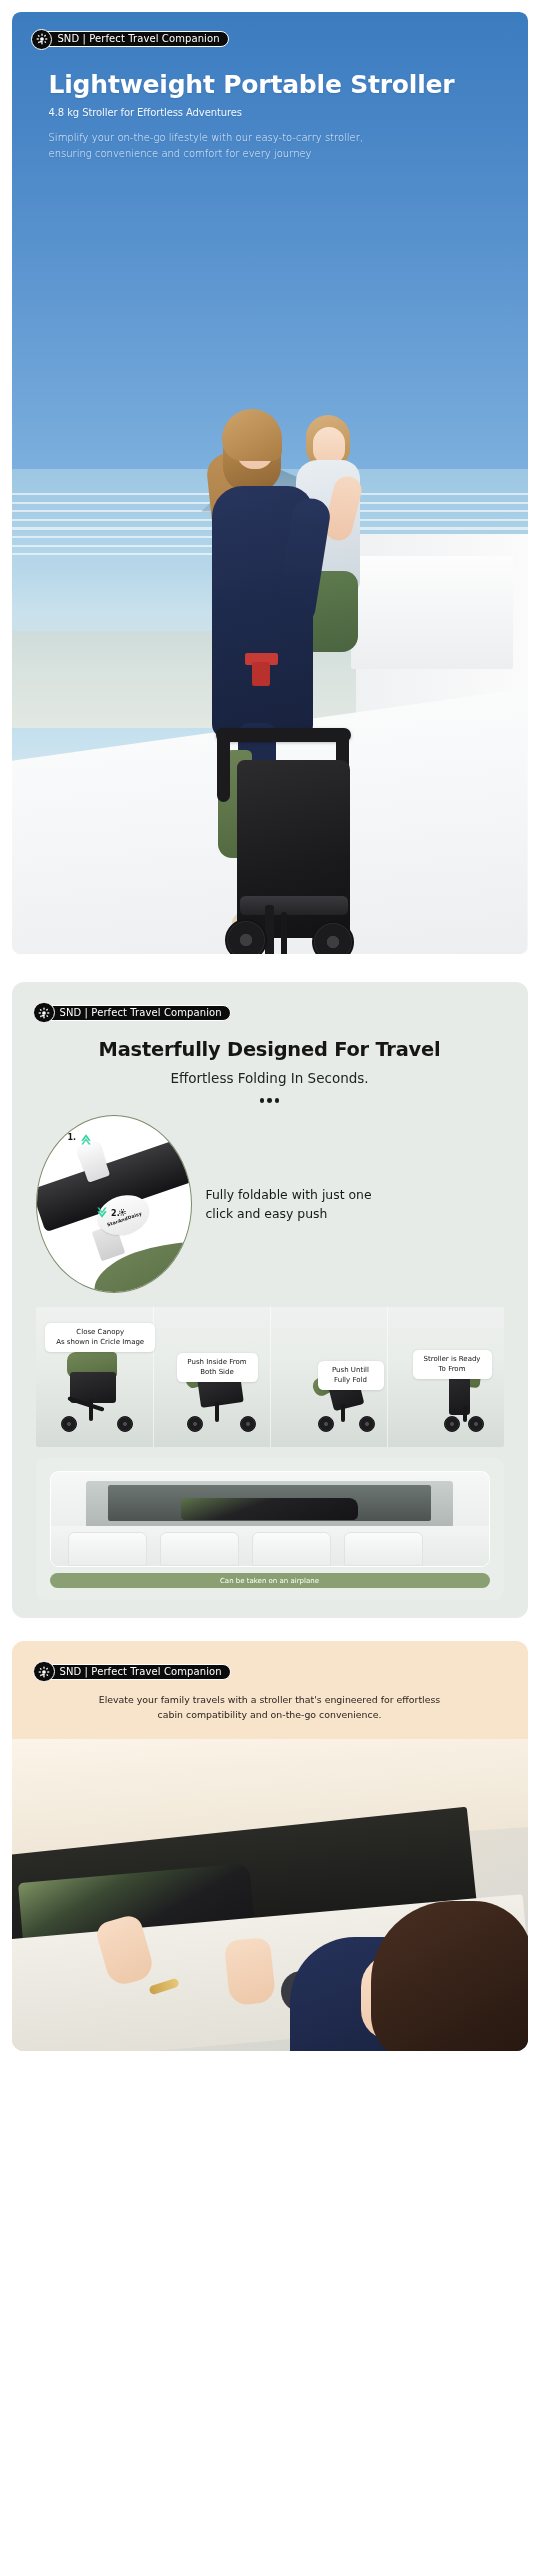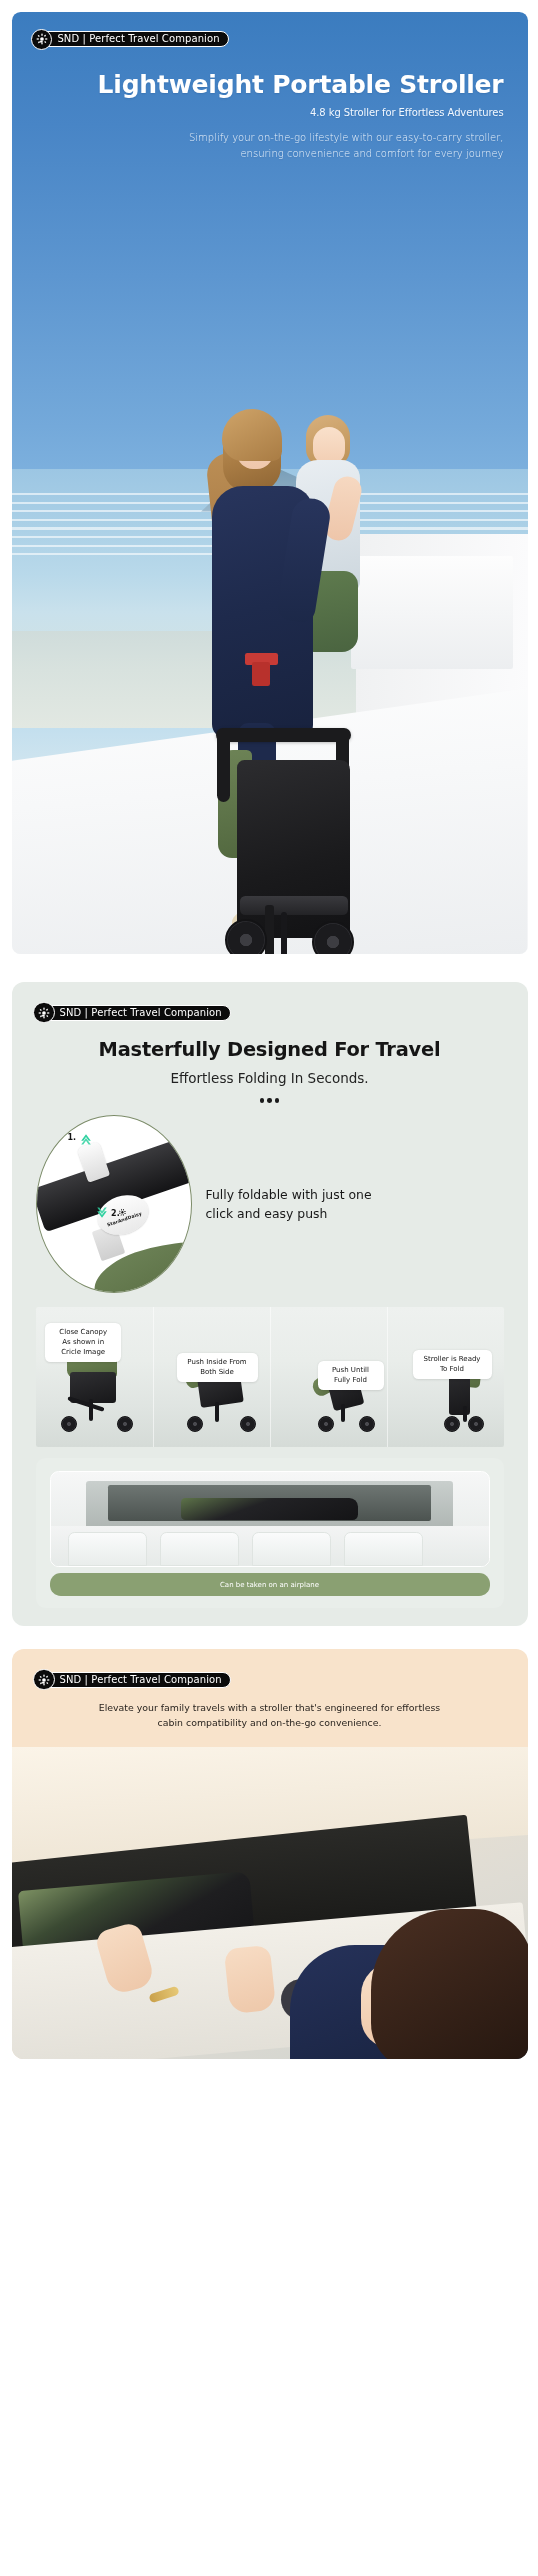--- a/index.html
+++ b/index.html
@@ -59,21 +59,21 @@
     overflow: hidden;
     background: linear-gradient(180deg,
         #3b7cbf 0%, #4885c6 12%, #5d96d0 28%,
         #74a9da 44%, #8dbde4 58%, #a8cfe9 68%,
         #c3dfee 76%, #d9e9f0 83%, #eef2f3 90%, #f6f7f7 100%);
   }
   .hero-badge { position: absolute; left: 19.4px; top: 18.3px; z-index: 40; }
 
   .hero-copy {
     position: absolute; top: 59px; left: 0; right: 0;
-    text-align: right; z-index: 35; padding: 0 24px;
+    text-align: left; z-index: 35; padding: 0 37px;
   }
   .hero-title {
     color: #ffffff;
     font-size: 25px;
     font-weight: 700;
     letter-spacing: -0.2px;
     line-height: 1.12;
     text-shadow: 0 0.5px 1.6px rgba(20,60,110,.18);
   }
   .hero-sub {
@@ -457,21 +457,21 @@
   .trunk-stroller {
     position:absolute; left:28%; bottom:10%; width:44%; height:26%;
     background: linear-gradient(160deg,#5d7349 0%, #242428 45%, #141416 100%);
     border-radius: 4.3px 7.5px 4.3px 4.3px;
   }
   .pill-cap {
     margin-top: 6.5px;
     background:#8aa072;
     color:#ffffff;
     border-radius: 10.8px;
-    height: 23px;
+    height: 15px;
     display:flex; align-items:center; justify-content:center;
     font-size: 7px;
   }
 
   
   .sec3 {
     width: 516px;
     margin: 22.6px auto 16px;
     background: #f8e3cb;
     border-radius: 12px;
@@ -747,35 +747,35 @@
       </div>
 
       <div class="mini" style="left:388px; width:92px; height:81px;">
         <div class="mcan" style="left:33px; top:7.5px; width:24px; height:28px; transform:rotate(6deg);"></div>
         <div class="mbody" style="left:25px; top:13px; width:21.5px; height:50px;"></div>
         <div class="mbar" style="left:39px; top:54px; width:4.3px; height:16px;"></div>
         <div class="mw" style="left:20.5px; top:64px;"></div>
         <div class="mw" style="left:44px; top:64px;"></div>
       </div>
 
-      <div class="lbl" style="left:9.7px; top:16px; width:76px;">
+      <div class="lbl" style="left:9.7px; top:16px; width:110px;">
         <span>Close Canopy</span><br>
         <span>As shown in Cricle Image</span>
       </div>
       <div class="lbl" style="left:141px; top:46px; width:81px;">
         <span>Push Inside From</span><br>
         <span>Both Side</span>
       </div>
       <div class="lbl" style="left:282px; top:54px; width:66px;">
         <span>Push Untill</span><br>
         <span>Fully Fold</span>
       </div>
       <div class="lbl" style="left:377px; top:43px; width:79px;">
         <span>Stroller is Ready</span><br>
-        <span>To Fold</span>
+        <span>To From</span>
       </div>
     </div>
 
     
     <div class="store-panel">
 
       <div class="store-col">
         <div class="store-img">
           <div class="bin">
             <div class="bin-in"></div>

